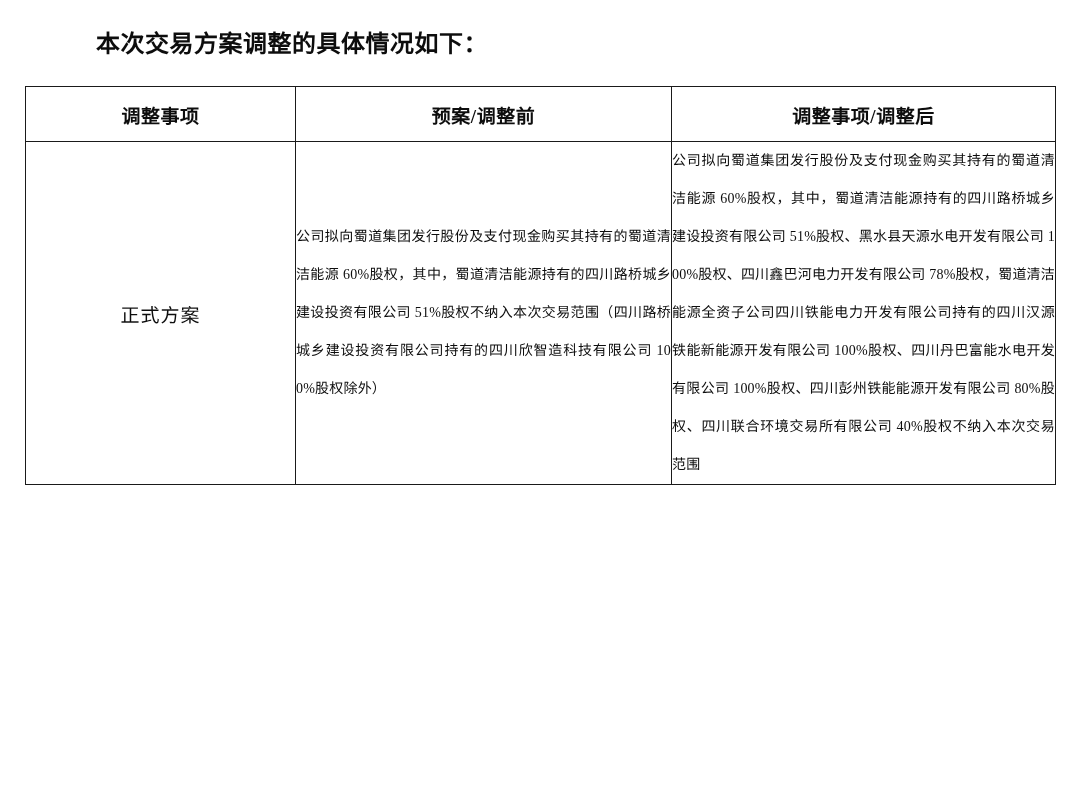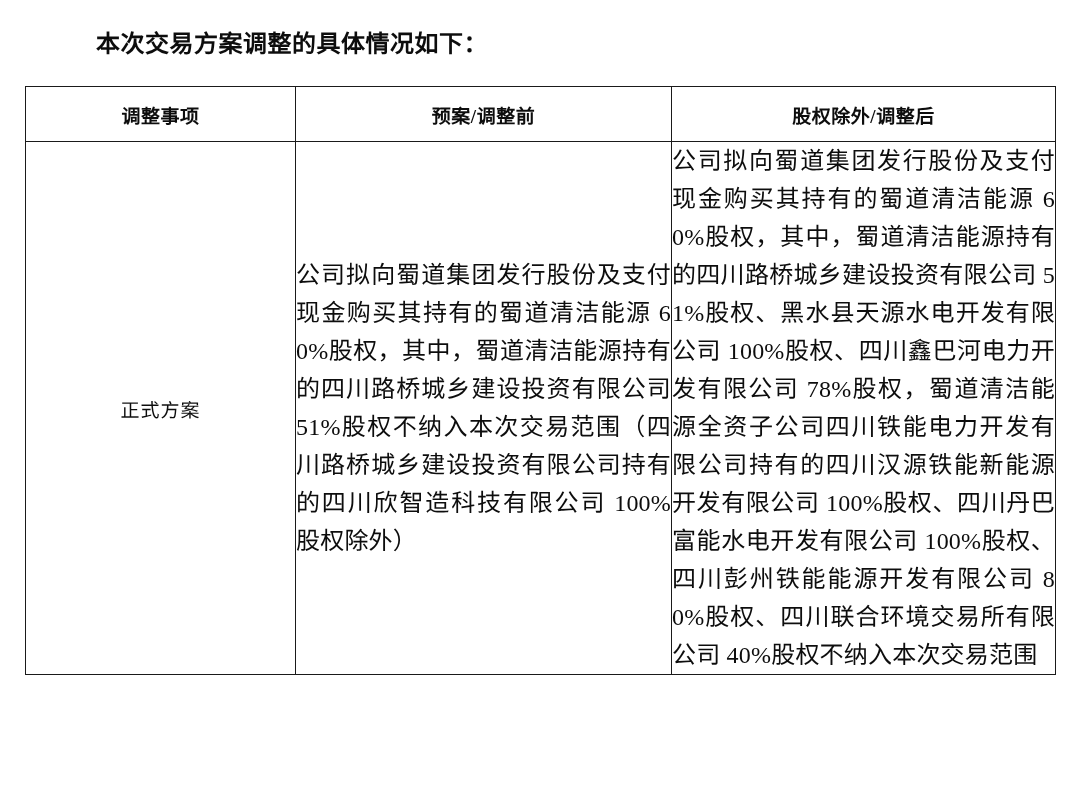--- a/index.html
+++ b/index.html
@@ -62,21 +62,21 @@
   td.label-cell {
     text-align: center;
     font-size: 19px;
     letter-spacing: 1px;
   }
   td.body-cell {
     vertical-align: top;
     padding: 20px 14px 18px 14px;
   }
   .cell-text {
-    font-size: 24px;
+    font-size: 14px;
     line-height: 38px;
     text-align: justify;
     text-justify: inter-ideograph;
     text-align-last: left;
     letter-spacing: 0.2px;
     word-break: break-all;
   }
   td.body-cell.col2 .cell-text { line-height: 38px; }
   td.body-cell.col3 .cell-text { line-height: 38px; }
 </style>
@@ -91,21 +91,21 @@
     <table class="adjust-table">
       <colgroup>
         <col class="c1">
         <col class="c2">
         <col class="c3">
       </colgroup>
       <thead>
         <tr>
           <th class="header-cell">调整事项</th>
           <th class="header-cell">预案/调整前</th>
-          <th class="header-cell">股权除外/调整后</th>
+          <th class="header-cell">调整事项/调整后</th>
         </tr>
       </thead>
       <tbody>
         <tr>
           <td class="label-cell">正式方案</td>
           <td class="body-cell col2">
             <div class="cell-text">公司拟向蜀道集团发行股份及支付现金购买其持有的蜀道清洁能源 60%股权，其中，蜀道清洁能源持有的四川路桥城乡建设投资有限公司 51%股权不纳入本次交易范围（四川路桥城乡建设投资有限公司持有的四川欣智造科技有限公司 100%股权除外）</div>
           </td>
           <td class="body-cell col3">
             <div class="cell-text">公司拟向蜀道集团发行股份及支付现金购买其持有的蜀道清洁能源 60%股权，其中，蜀道清洁能源持有的四川路桥城乡建设投资有限公司 51%股权、黑水县天源水电开发有限公司 100%股权、四川鑫巴河电力开发有限公司 78%股权，蜀道清洁能源全资子公司四川铁能电力开发有限公司持有的四川汉源铁能新能源开发有限公司 100%股权、四川丹巴富能水电开发有限公司 100%股权、四川彭州铁能能源开发有限公司 80%股权、四川联合环境交易所有限公司 40%股权不纳入本次交易范围</div>

